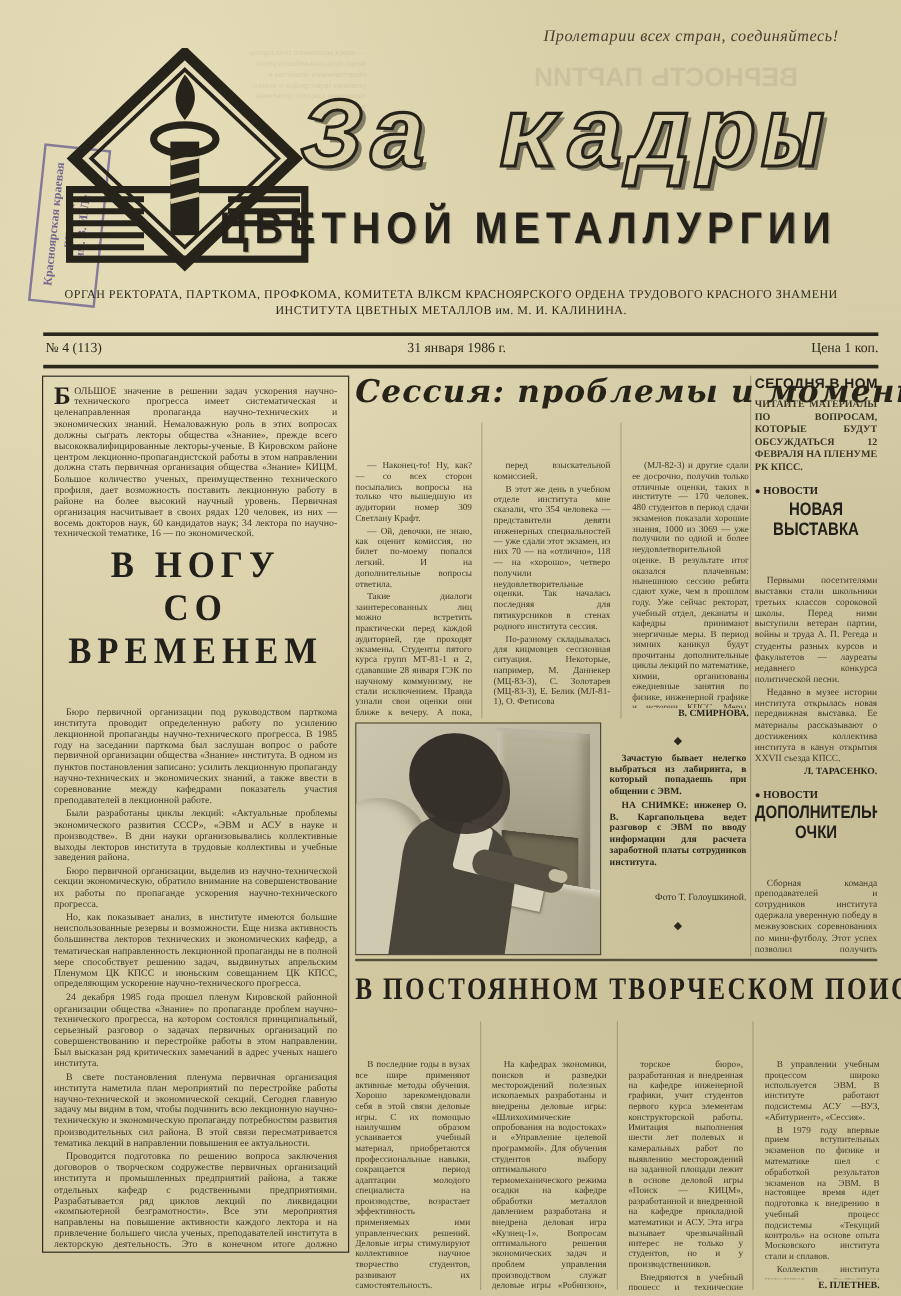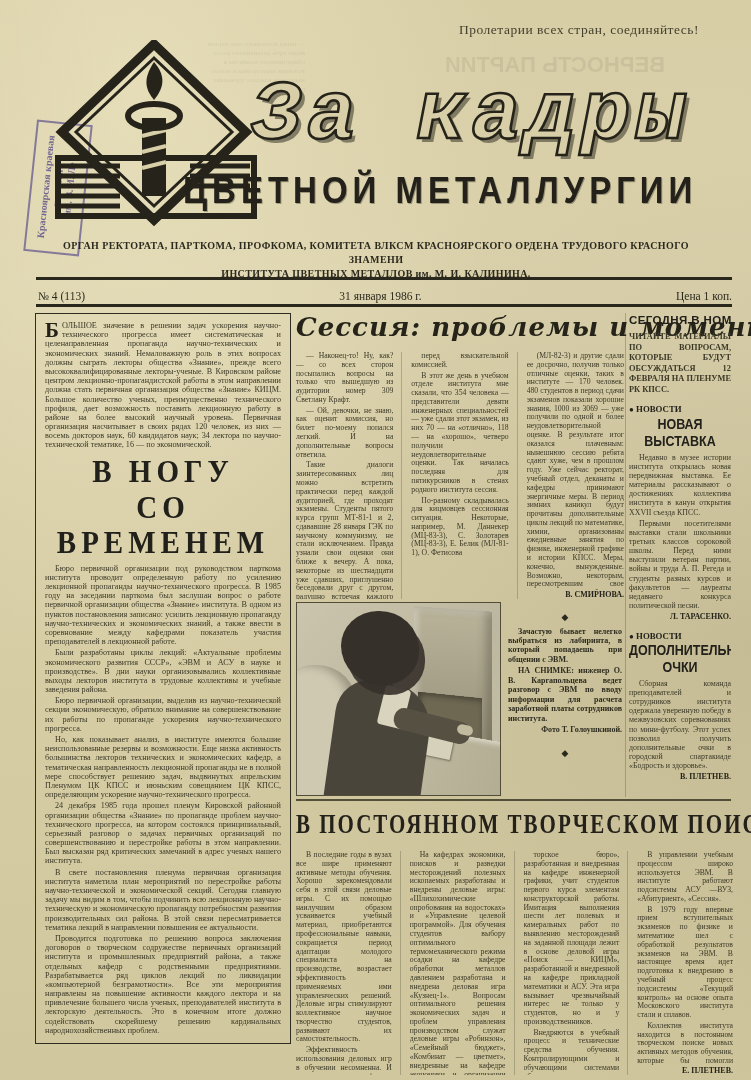--- a/index.html
+++ b/index.html
@@ -9,47 +9,47 @@
     background:
       radial-gradient(ellipse at 18% 8%, rgba(240,232,198,.55), rgba(0,0,0,0) 42%),
       radial-gradient(ellipse at 100% 60%, rgba(120,110,80,.18), rgba(0,0,0,0) 55%),
       linear-gradient(180deg,#d7cea6 0%,#dbd2ad 28%,#d6cda5 62%,#d0c79e 100%);
     font-family:"Liberation Serif","DejaVu Serif",serif;
     color:#3b3826;
   }
   .abs{position:absolute;}
   .just{text-align:justify;hyphens:auto;-webkit-hyphens:auto;}
   p.para{margin:0 0 2px 0;text-indent:10px;}
-  p.para:first-child{text-indent:10px;}
+  p.para:first-child{text-indent:10px;margin-top:32px;}
 
   
   .ghost{opacity:.10;filter:blur(.6px);transform:scaleX(-1);color:#4c5240;overflow:hidden;pointer-events:none;}
   .ghost.small{font-size:7px;line-height:9px;}
   .ghost.big{font-weight:bold;font-size:22px;line-height:26px;font-family:"Liberation Sans",sans-serif;}
 
   
-  .slogan{top:22px;right:52px;font-size:13.5px;color:#45412f;letter-spacing:.5px;}
+  .slogan{top:22px;right:52px;font-style:italic;font-size:13.5px;color:#45412f;letter-spacing:.5px;}
   .title-script{
     left:252px;top:66px;width:492px;height:105px;
     font-family:Liberation Mono, monospace;font-style:italic;font-weight:bold;
     font-size:83px;line-height:100px;letter-spacing:5px;white-space:nowrap;
     color:#d8cfa8;-webkit-text-stroke:2.6px #26241a;
     text-shadow:4px 4px 0 rgba(38,36,26,.5);
   }
   .title-caps{
     left:183px;top:169px;width:560px;
     font-family:"Liberation Sans",sans-serif;font-weight:bold;
     font-size:33px;letter-spacing:5px;color:#23211a;white-space:nowrap;
     transform:scaleY(1.12);transform-origin:top left;
     text-shadow:1px 1px 0 rgba(38,36,26,.35);
   }
-  .organ{left:45px;top:239px;width:662px;text-align:center;font-weight:bold;
+  .organ{left:45px;top:239px;width:662px;text-align:center;font-weight:normal;
     font-size:10px;line-height:14px;color:#2c2a1e;letter-spacing:.4px;}
   .rule{background:#2a281d;}
-  .issue-row{left:38px;top:284px;width:694px;height:18px;display:flex;align-items:flex-end;
+  .issue-row{left:38px;top:284px;width:694px;height:18px;display:flex;align-items:flex-start;
     font-size:11.5px;color:#2c2a1e;}
   .issue-row .mid{flex:1;text-align:center;}
   
   .stamp{
     left:-8px;top:160px;width:132px;height:56px;
     transform:rotate(-84deg);transform-origin:center;
     border:2px solid rgba(90,76,140,.75);color:rgba(80,66,132,.85);
     font-size:10px;line-height:12px;font-weight:bold;text-align:center;
     display:flex;flex-direction:column;justify-content:center;opacity:.9;
   }
@@ -73,21 +73,21 @@
   .flexcol{display:flex;flex-direction:column;}
   .flexcol .grow{flex:1;overflow:hidden;}
   .sig-sm{font-size:8px;}
 
   
   .photo{left:296px;top:602px;width:205px;height:194px;border:1px solid #514c38;
     background:linear-gradient(135deg,#cbc5ae 0%,#bdb7a0 55%,#c6c0a8 100%);overflow:hidden;}
   .ph{position:absolute;}
   .caption{left:508px;top:608px;width:114px;font-size:8px;line-height:1.18;font-weight:bold;color:#2e2c1f;}
   .ornament{text-align:center;font-size:9px;color:#2a281c;margin:4px 0;}
-  .credit{text-align:right;font-weight:bold;margin-top:2px;}
+  .credit{text-align:right;font-weight:normal;margin-top:20px;}
 
   
   .sidebar{left:629px;top:314px;width:102px;height:482px;overflow:hidden;font-size:7.9px;line-height:1.16;}
   .sb-head{font-family:"Liberation Sans",sans-serif;font-weight:bold;font-size:11.5px;
     letter-spacing:.4px;color:#22201a;white-space:nowrap;margin-bottom:5px;}
   .sb-lead{font-weight:bold;font-size:8.4px;line-height:1.25;}
   .news-label{font-weight:bold;font-size:8.8px;margin:9px 0 4px 0;color:#23211a;}
   .news-label .dot{font-size:8px;}
   .sb-h2{font-family:"Liberation Sans",sans-serif;font-weight:bold;text-align:center;
     font-size:12.5px;line-height:14px;color:#22201a;transform:scaleY(1.2);margin:4px 0 6px 0;}
@@ -233,22 +233,22 @@
   <div class="abs sidebar">
     <div class="sb-head">СЕГОДНЯ В НОМЕРЕ</div>
     <div class="sb-lead just">ЧИТАЙТЕ МАТЕРИАЛЫ ПО ВОПРОСАМ, КОТОРЫЕ БУДУТ ОБСУЖДАТЬСЯ 12 ФЕВРАЛЯ НА ПЛЕНУМЕ РК КПСС.</div>
 
     <div class="news-label">
       <span class="dot">●</span>
       <span>НОВОСТИ</span>
     </div>
     <div class="sb-h2">НОВАЯ ВЫСТАВКА</div>
     <div class="just">
+        <p class="para">Первыми посетителями выставки стали школьники третьих классов сороковой школы. Перед ними выступили ветеран партии, войны и труда А. П. Регеда и студенты разных курсов и факультетов — лауреаты недавнего конкурса политической песни.</p>
         <p class="para">Недавно в музее истории института открылась новая передвижная выставка. Ее материалы рассказывают о достижениях коллектива института в канун открытия XXVII съезда КПСС.</p>
-        <p class="para">Первыми посетителями выставки стали школьники третьих классов сороковой школы. Перед ними выступили ветеран партии, войны и труда А. П. Регеда и студенты разных курсов и факультетов — лауреаты недавнего конкурса политической песни.</p>
       </div>
     <div class="sig sig-sm">Л. ТАРАСЕНКО.</div>
 
     <div class="news-label">
       <span class="dot">●</span>
       <span>НОВОСТИ</span>
     </div>
     <div class="sb-h2">
       <div>ДОПОЛНИТЕЛЬНЫЕ</div>
       <div>ОЧКИ</div>

